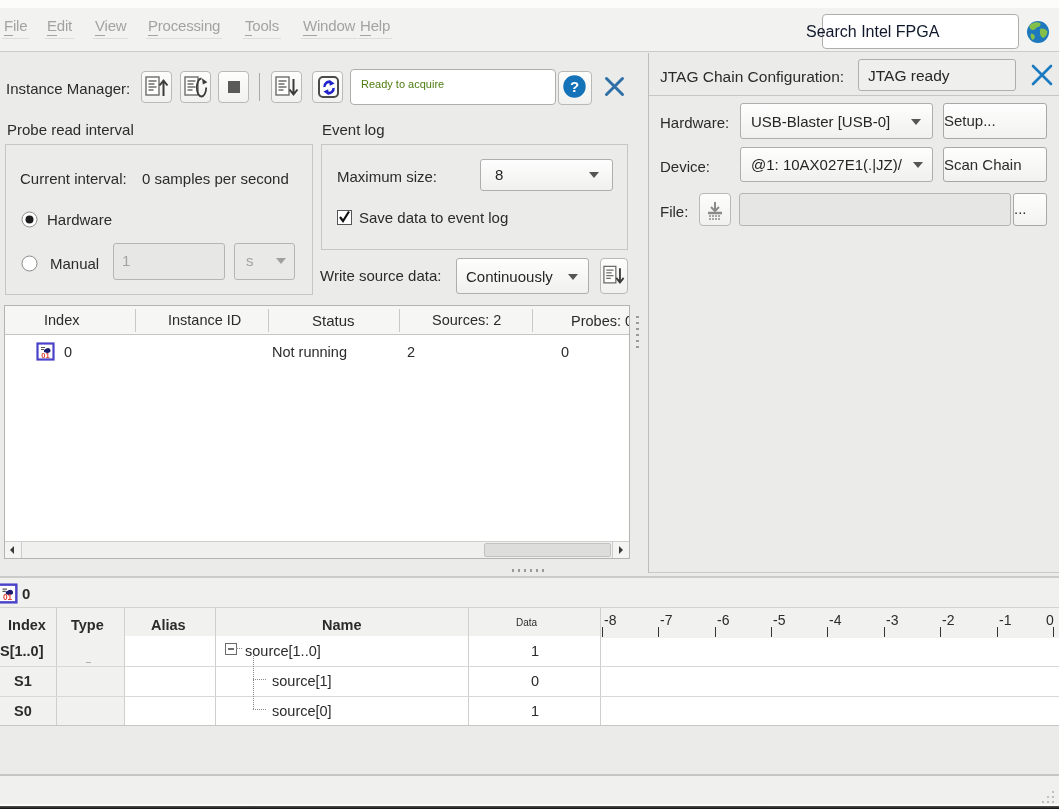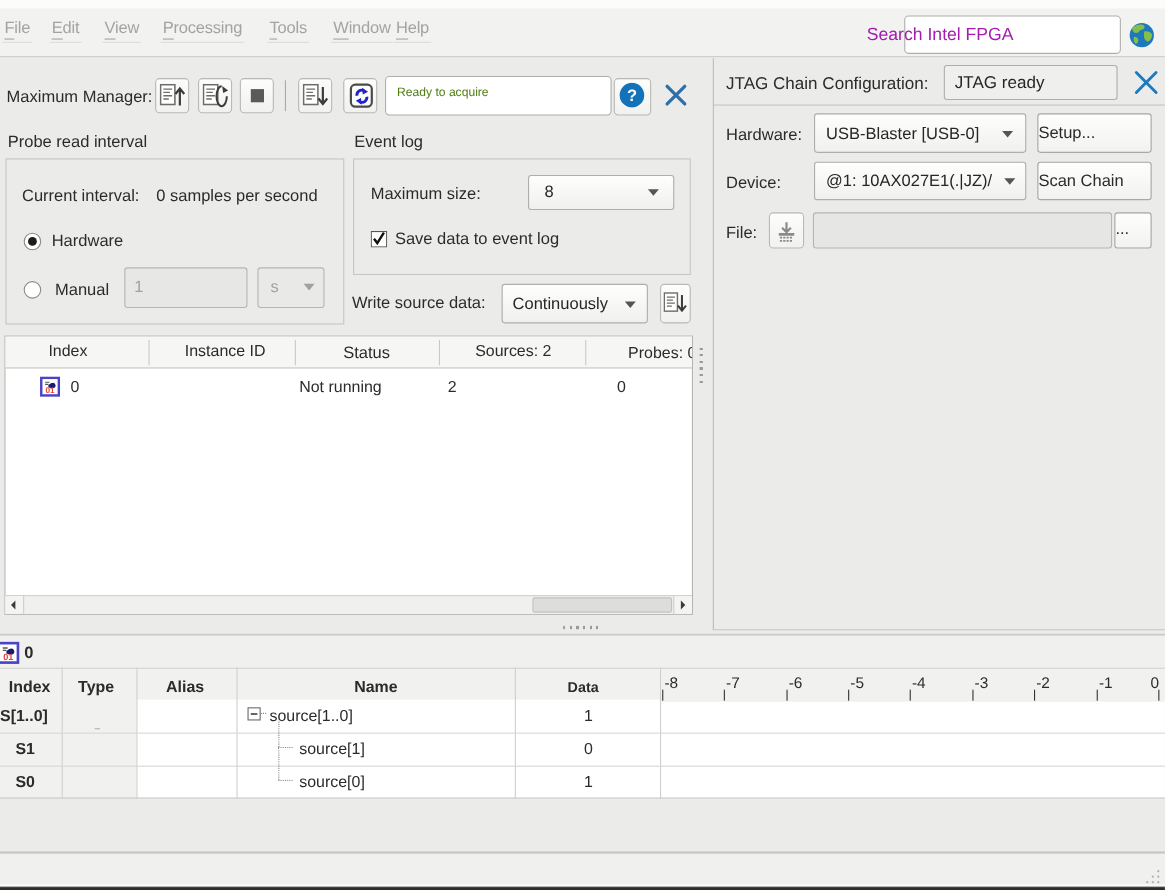--- a/index.html
+++ b/index.html
@@ -22,29 +22,29 @@
 <div class="abs" style="left:0;top:0;width:1059px;height:8px;background:#fcfcfa"></div>
 <div class="abs menubar"></div>
 <span class="mi" style="left:2px"><s>F</s>ile</span>
 <span class="mi" style="left:45px"><s>E</s>dit</span>
 <span class="mi" style="left:93px"><s>V</s>iew</span>
 <span class="mi" style="left:146px"><s>P</s>rocessing</span>
 <span class="mi" style="left:243px"><s>T</s>ools</span>
 <span class="mi" style="left:301px"><s>W</s>indow</span>
 <span class="mi" style="left:358px"><s>H</s>elp</span>
 <div class="abs field" style="left:822px;top:14px;width:197px;height:35px;border-radius:4px"></div>
-<div class="abs" style="left:788px;top:23px;font-size:16px;color:#a21caf">Search Intel FPGA</div>
+<div class="abs" style="left:806px;top:23px;font-size:16px;color:#0f172a">Search Intel FPGA</div>
 <svg class="abs" style="left:1026px;top:20px" width="24" height="24" viewBox="0 0 24 24">
 <circle cx="12" cy="12" r="11" fill="#1e78be"></circle>
 <path d="M3 6 Q7 1.5 13 2.5 Q16 4 13.5 6.5 Q10 7 9 9.5 Q6 10.5 4.5 9 Z" fill="#84bf47"></path>
 <path d="M14.5 8.5 Q19.5 8 21.5 11.5 Q21 16 17.5 18 Q14 16.5 14 13 Q13.5 10 14.5 8.5 Z" fill="#84bf47"></path>
 <path d="M5 13.5 Q8 13.5 9 16.5 Q8.5 19.5 6.5 20 Q3.5 17 5 13.5 Z" fill="#84bf47"></path>
 </svg>
 
-<div class="lbl" style="left:6px;top:80px">Maximum Manager:</div>
+<div class="lbl" style="left:6px;top:80px">Instance Manager:</div>
 <div class="tbtn" style="left:141px;top:71px"></div>
 <svg class="abs" style="left:145px;top:76px" width="24" height="23" viewBox="0 0 24 23">
 <rect x="1" y="1" width="13" height="18" fill="#fff" stroke="#6d6d6b" stroke-width="1.4"></rect>
 <path d="M3.5 5 h8 M3.5 8 h6 M3.5 11 h8 M3.5 14 h5" stroke="#6d6d6b" stroke-width="1.3"></path>
 <path d="M18.5 20 V6 M14.5 9.5 L18.5 4.5 L22.5 9.5" stroke="#3c3c3a" stroke-width="2" fill="none"></path>
 </svg>
 <div class="tbtn" style="left:180px;top:71px"></div>
 <svg class="abs" style="left:184px;top:76px" width="24" height="23" viewBox="0 0 24 23">
 <rect x="1" y="1" width="13" height="18" fill="#fff" stroke="#6d6d6b" stroke-width="1.4"></rect>
 <path d="M3.5 5 h8 M3.5 8 h6 M3.5 11 h8 M3.5 14 h5" stroke="#6d6d6b" stroke-width="1.3"></path>
@@ -215,21 +215,21 @@
 <div class="abs" style="left:600px;top:607px;width:1px;height:119px;background:#cfcfcd"></div>
 
 <div class="abs" style="left:0;top:666px;width:1059px;height:1px;background:#d8d8d6"></div>
 <div class="abs" style="left:0;top:696px;width:1059px;height:1px;background:#d8d8d6"></div>
 <div class="abs" style="left:0;top:725px;width:1059px;height:1px;background:#c6c6c4"></div>
 
 <div class="lbl" style="left:8px;top:617px;font-size:14.5px;font-weight:bold">Index</div>
 <div class="lbl" style="left:71px;top:617px;font-size:14.5px;font-weight:bold">Type</div>
 <div class="lbl" style="left:151px;top:617px;font-size:14.5px;font-weight:bold">Alias</div>
 <div class="lbl" style="left:322px;top:617px;font-size:14.5px;font-weight:bold">Name</div>
-<div class="lbl" style="left:516px;top:617px;font-size:13px;font-weight:bold">Data</div>
+<div class="lbl" style="left:516px;top:617px;font-size:10px;font-weight:normal">Data</div>
 
 <div class="lbl" style="left:604px;top:612px;font-size:14px">-8</div>
 <div class="lbl" style="left:660px;top:612px;font-size:14px">-7</div>
 <div class="lbl" style="left:717px;top:612px;font-size:14px">-6</div>
 <div class="lbl" style="left:773px;top:612px;font-size:14px">-5</div>
 <div class="lbl" style="left:829px;top:612px;font-size:14px">-4</div>
 <div class="lbl" style="left:886px;top:612px;font-size:14px">-3</div>
 <div class="lbl" style="left:942px;top:612px;font-size:14px">-2</div>
 <div class="lbl" style="left:999px;top:612px;font-size:14px">-1</div>
 <div class="lbl" style="left:1046px;top:612px;font-size:14px">0</div>

